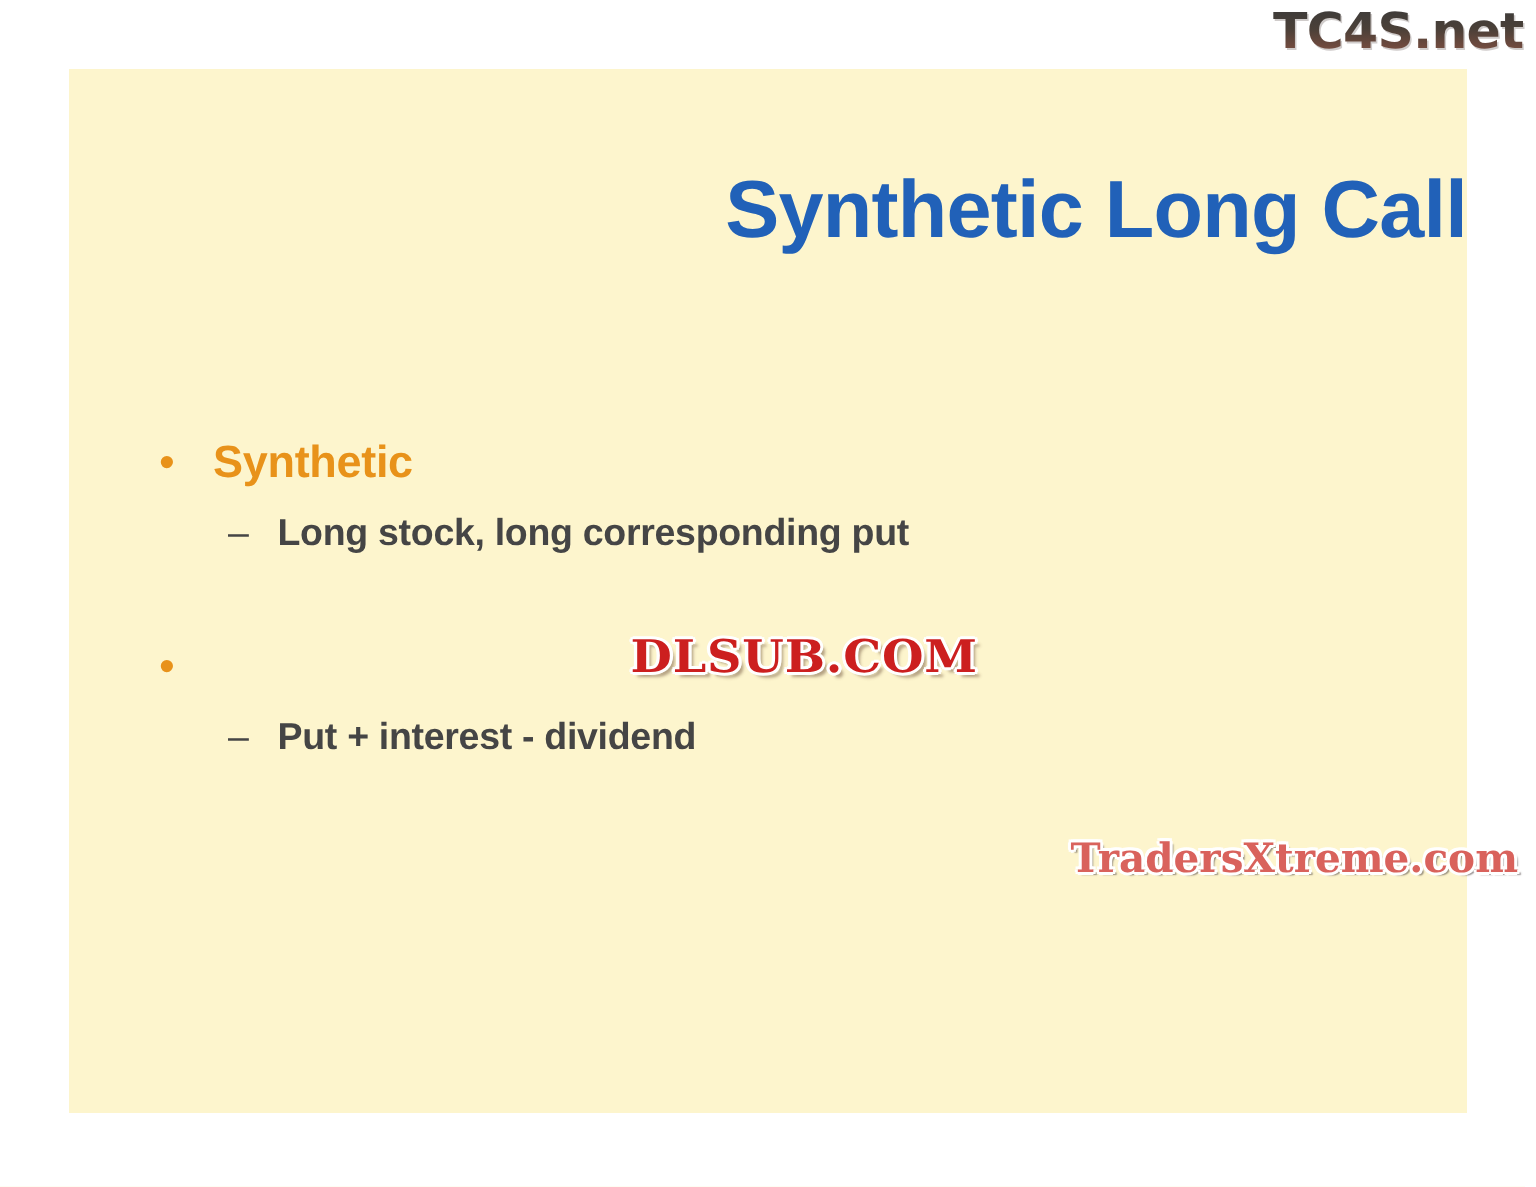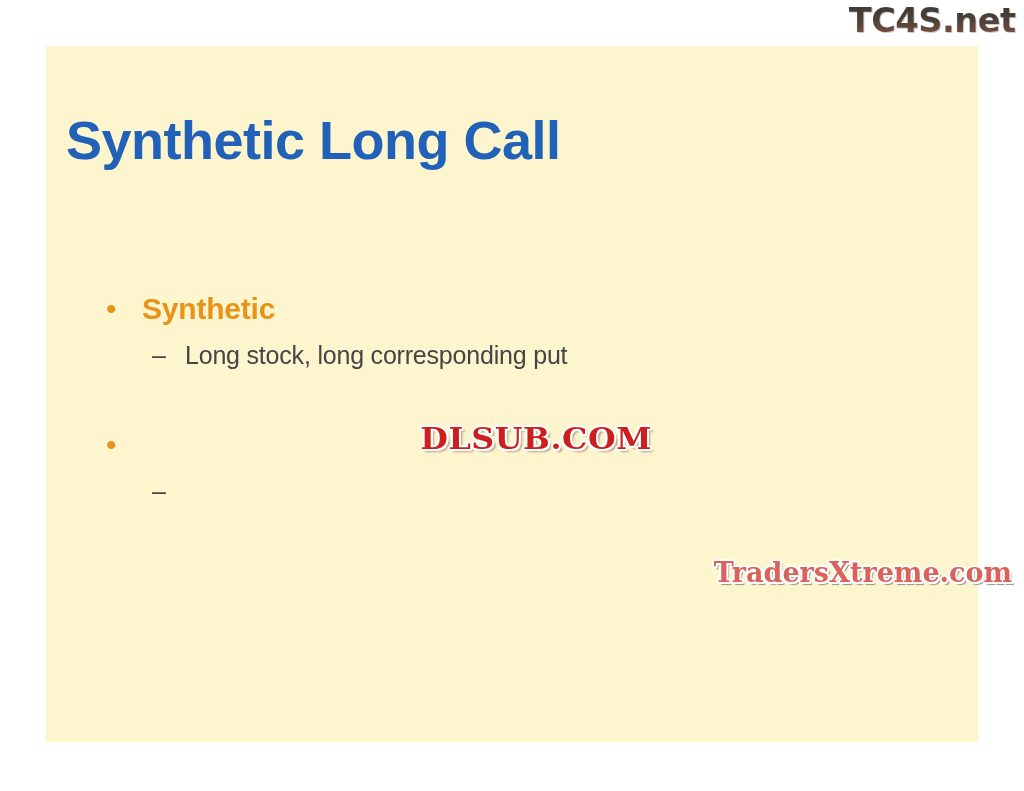--- a/index.html
+++ b/index.html
@@ -33,28 +33,27 @@
     height: 696px;
     background: #fdf5cd;
   }
 
   
   #slide-title {
     position: absolute;
     left: 0;
     top: 66px;
     width: 932px;
-    text-align: left;
+    text-align: right;
     font-size: 54px;
     font-weight: bold;
     color: #2161b8;
     letter-spacing: -0.5px;
     line-height: 1.05;
     white-space: nowrap;
-    margin-left: 20px;
   }
 
   
   #content {
     position: absolute;
     left: 0;
     top: 244px;
     width: 932px;
   }
 
@@ -91,21 +90,21 @@
   .bullet-l2 .marker {
     flex: 0 0 auto;
     width: 33px;
     font-size: 25px;
     line-height: 34px;
     color: #454545;
     text-align: left;
   }
   .bullet-l2 .text {
     font-size: 25px;
-    font-weight: normal;
+    font-weight: bold;
     line-height: 34px;
     color: #454545;
     letter-spacing: -0.2px;
     white-space: nowrap;
   }
 
   .gap-block { height: 54px; }
   .gap-small { height: 8px; }
 
   
@@ -224,20 +223,21 @@
       </div>
 
       <div class="gap-block"></div>
 
       <div class="bullet-l1">
         <span class="marker">•</span>
       </div>
       <div class="gap-small"></div>
       <div class="bullet-l2">
         <span class="marker">–</span>
+        <span class="text">Put + interest - dividend</span>
       </div>
 
     </div>
 
     <div id="wm-dlsub">DLSUB.COM</div>
 
   </div>
 
   <div id="logo-tx">TradersXtreme.com</div>
 

